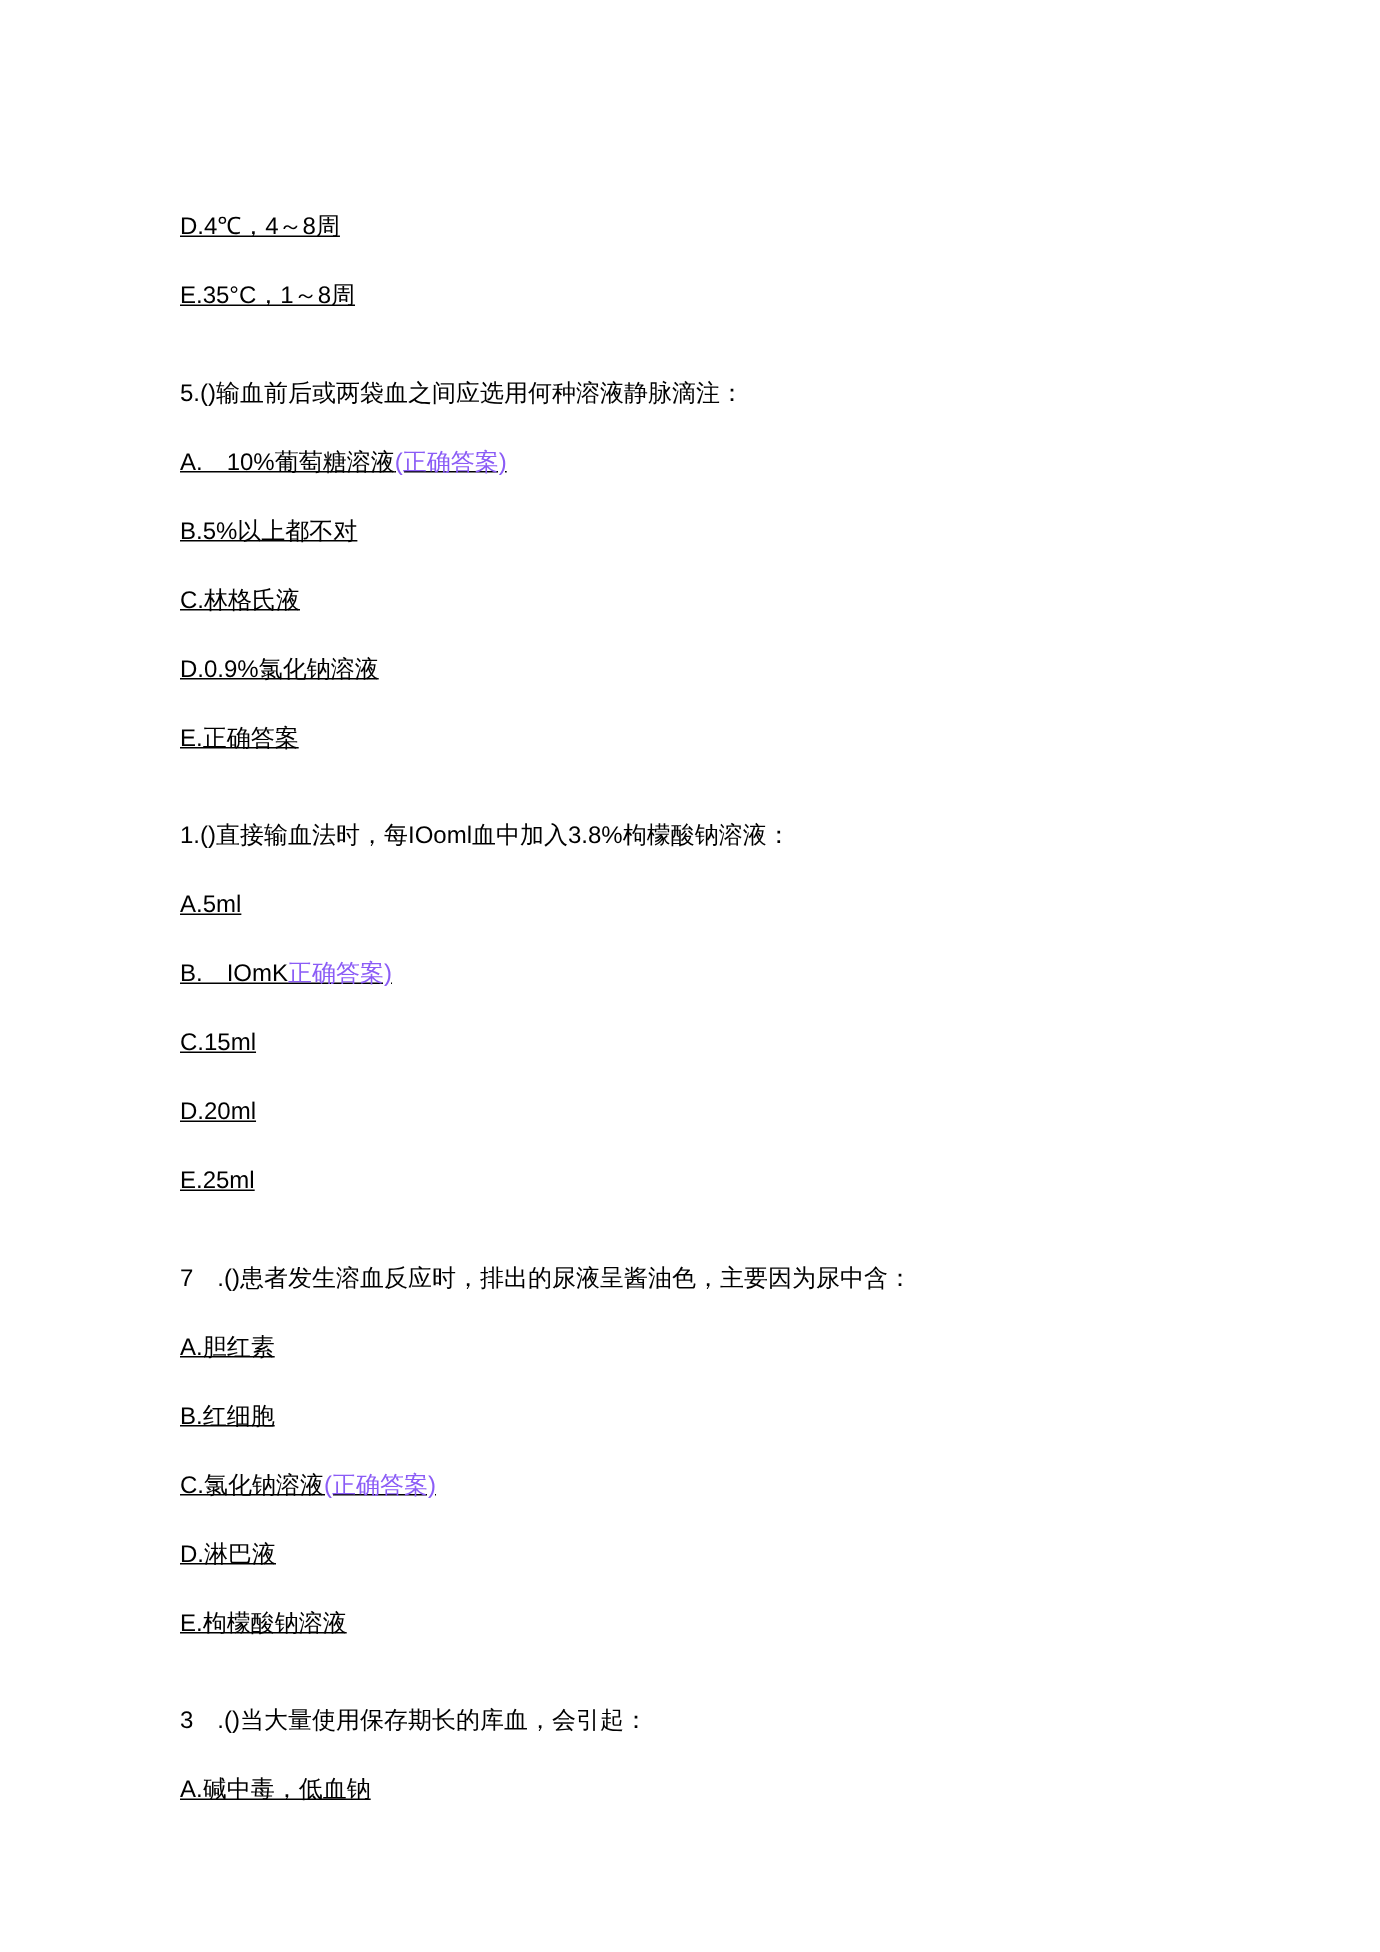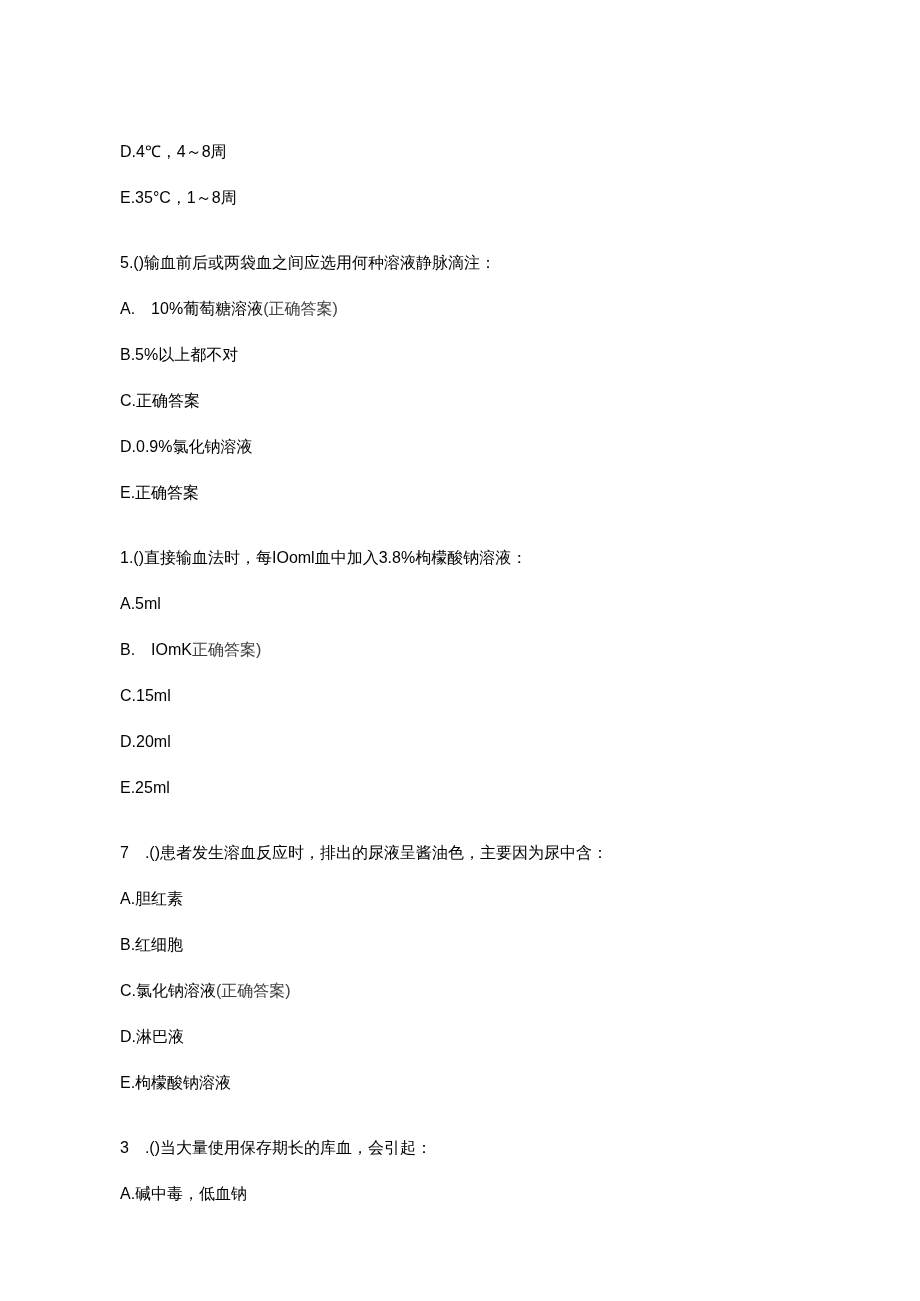--- a/index.html
+++ b/index.html
@@ -6,41 +6,42 @@
       font-family: "Microsoft YaHei", "SimSun", Arial, sans-serif;
       background: #ffffff;
       margin: 0;
       padding: 140px 120px 60px 120px;
       color: #000000;
       font-size: 16px;
       line-height: 1.5;
     }
     .line {
       margin-bottom: 22px;
+      text-decoration: underline;
     }
     .question-stem {
       margin-top: 41px;
       margin-bottom: 22px;
     }
     .answer-marker {
-      color: #404040;
+      color: #8b5cf6;
     }
   </style>
 </head>
 <body>
 
 <div class="line">D.4℃，4～8周</div>
 <div class="line">E.35°C，1～8周</div>
 
 <div class="question-stem">5.()输血前后或两袋血之间应选用何种溶液静脉滴注：</div>
 <div class="line">
   <span>A.　10%葡萄糖溶液</span><span class="answer-marker">(正确答案)</span>
 </div>
 <div class="line">B.5%以上都不对</div>
-<div class="line">C.正确答案</div>
+<div class="line">C.林格氏液</div>
 <div class="line">D.0.9%氯化钠溶液</div>
 <div class="line">E.正确答案</div>
 
 <div class="question-stem">1.()直接输血法时，每IOoml血中加入3.8%枸檬酸钠溶液：</div>
 <div class="line">A.5ml</div>
 <div class="line">
   <span>B.　IOmK</span><span class="answer-marker">正确答案)</span>
 </div>
 <div class="line">C.15ml</div>
 <div class="line">D.20ml</div>

